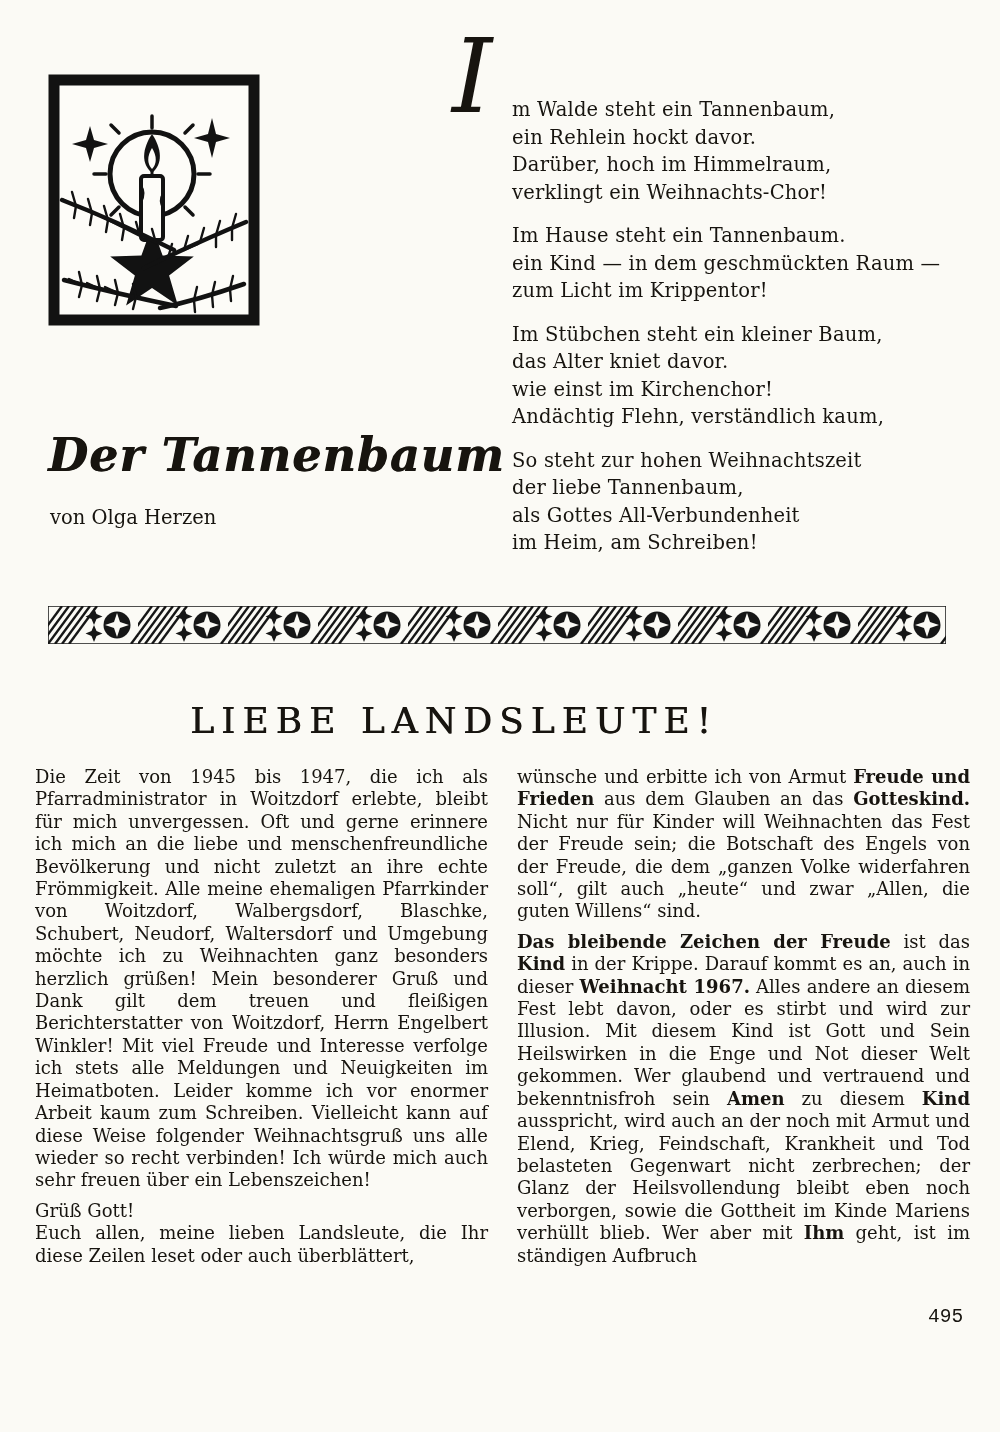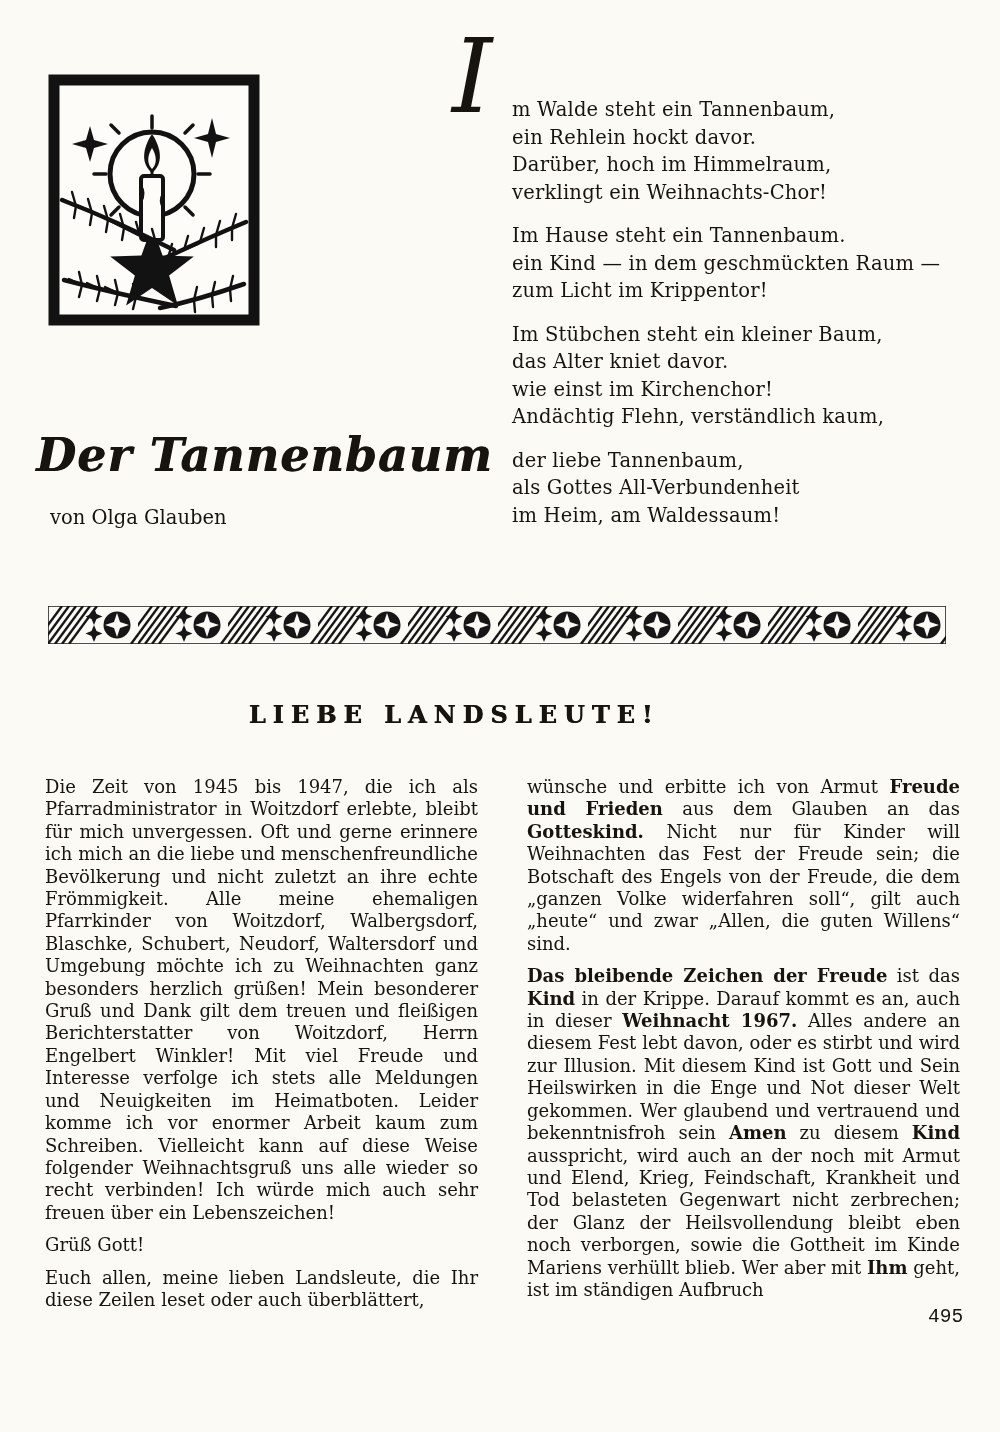--- a/index.html
+++ b/index.html
@@ -22,47 +22,47 @@
     font-style:italic; font-family:"DejaVu Serif",serif;
   }
   .poem {
     left:512px; top:96px; width:448px;
     font-size:19.5px; line-height:27.5px;
     letter-spacing:0.2px;
   }
   .stanza { margin-bottom:16px; }
 
   .title {
-    left:36px; top:428px;
+    left:48px; top:428px;
     font-size:46px; font-weight:bold; font-style:italic;
     letter-spacing:1px;
     text-shadow:0.7px 0 0 currentColor;
   }
   .byline { left:50px; top:506px; font-size:19.5px; }
 
   .ornament { left:48px; top:606px; width:898px; height:38px; }
   .ornament svg { display:block; width:100%; height:100%; }
 
   .heading {
     left:0; top:700px; width:908px;
     text-align:center;
-    font-size:24px; font-weight:bold;
+    font-size:36px; font-weight:normal;
     letter-spacing:7px;
     text-shadow:0.6px 0 0 currentColor;
   }
 
   .col {
     top:766px; width:453px;
     font-size:18px; line-height:22.4px;
     text-align:justify;
     hyphens:auto; -webkit-hyphens:auto;
   }
   .col-left  { left:35px; }
   .col-right { left:517px; }
-  .col p { margin:10px; }
+  .col p { margin:0; }
   .col p.sp { margin-top:8px; }
   .b { font-weight:bold; }
 
   .pagenum { left:928px; top:1306px; font-size:19.5px;font-family:Liberation Mono, monospace; }
 </style>
 </head>
 <body>
 
 <div class="abs woodcut">
   <svg viewBox="0 0 212 252">
@@ -140,28 +140,29 @@
     <div>ein Kind — in dem geschmückten Raum —</div>
     <div>zum Licht im Krippentor!</div>
   </div>
   <div class="stanza">
     <div>Im Stübchen steht ein kleiner Baum,</div>
     <div>das Alter kniet davor.</div>
     <div>wie einst im Kirchenchor!</div>
     <div>Andächtig Flehn, verständlich kaum,</div>
   </div>
   <div class="stanza">
+    <div>So steht zur hohen Weihnachtszeit</div>
     <div>der liebe Tannenbaum,</div>
     <div>als Gottes All-Verbundenheit</div>
-    <div>im Heim, am Waldessaum!</div>
+    <div>im Heim, am Schreiben!</div>
   </div>
 </div>
 
 <h1 class="abs title">Der Tannenbaum</h1>
-<div class="abs byline">von Olga Glauben</div>
+<div class="abs byline">von Olga Herzen</div>
 
 <div class="abs ornament">
   <svg viewBox="0 0 898 38" preserveAspectRatio="none">
     <defs>
       <pattern id="orn" width="90" height="38" patternUnits="userSpaceOnUse">
         <rect width="90" height="38" fill="#fbfaf5"></rect>
         <g stroke="#161616" stroke-width="2.4">
           <line x1="-14" y1="38" x2="14" y2="0"></line>
           <line x1="-7" y1="38" x2="21" y2="0"></line>
           <line x1="0" y1="38" x2="28" y2="0"></line>

